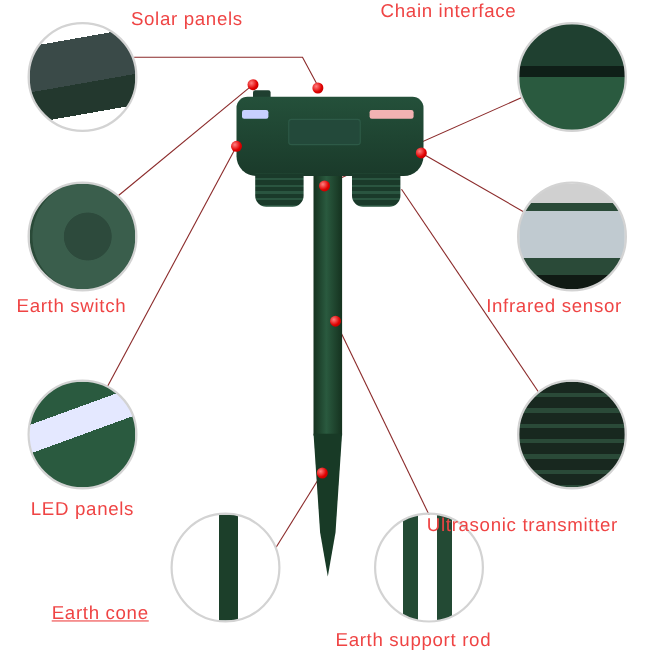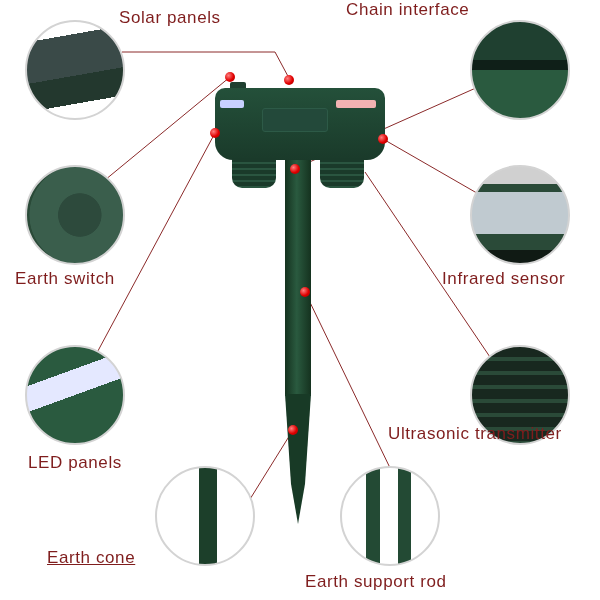--- a/index.html
+++ b/index.html
@@ -1,17 +1,17 @@
 <!DOCTYPE html>
 <html><head>
 <meta charset="utf-8">
 <style>
   html,body{margin:0;padding:0;background:#ffffff;}
   body{width:600px;height:600px;position:relative;overflow:hidden;font-family:"Liberation Sans","DejaVu Sans",sans-serif;}
-  .label{position:absolute;font-size:17px;color:#7f1d1d;letter-spacing:0.6px;white-space:nowrap;}
+  .label{position:absolute;font-size:17px;color:#ef4444;letter-spacing:0.6px;white-space:nowrap;}
   .circle{position:absolute;border-radius:50%;border:2px solid #d3d3d3;overflow:hidden;box-sizing:border-box;}
   svg.lines{position:absolute;left:0;top:0;}
   .dot{position:absolute;width:10px;height:10px;border-radius:50%;background:radial-gradient(circle at 35% 35%,#ff8080,#e00000 55%,#a00000);}
 </style>
 </head>
 <body>
 
 <svg class="lines" width="600" height="600">
   <g stroke="#8b2a2a" stroke-width="1" fill="none">
     <polyline points="122,52 275,52 290,80"></polyline>
@@ -59,15 +59,15 @@
 <div class="circle" style="left:25px;top:345px;width:100px;height:100px;background:linear-gradient(160deg,#2a5a3f 0 30%,#e4e8ff 30% 50%,#2a5a3f 50%);"></div>
 <div class="circle" style="left:470px;top:345px;width:100px;height:100px;background:repeating-linear-gradient(180deg,#18281f 0 10px,#2a4a38 10px 14px);"></div>
 <div class="circle" style="left:155px;top:466px;width:100px;height:100px;background:linear-gradient(90deg,#fff 0 44%,#1c3f2a 44% 62%,#fff 62%);"></div>
 <div class="circle" style="left:340px;top:466px;width:100px;height:100px;background:linear-gradient(90deg,#fff 0 25%,#234a34 25% 40%,#fff 40% 58%,#234a34 58% 72%,#fff 72%);"></div>
 
 <div class="label" style="left:119px;top:8px;">Solar panels</div>
 <div class="label" style="left:346px;top:0;text-align:center;">Chain interface</div>
 <div class="label" style="left:15px;top:269px;">Earth switch</div>
 <div class="label" style="left:442px;top:269px;text-align:center;">Infrared sensor</div>
 <div class="label" style="left:28px;top:453px;">LED panels</div>
-<div class="label" style="left:388px;top:424px;">Ultrasonic transmitter</div>
+<div class="label" style="left:388px;top:468px;">Ultrasonic transmitter</div>
 <div class="label" style="left:47px;top:548px;text-decoration:underline;">Earth cone</div>
 <div class="label" style="left:305px;top:572px;">Earth support rod</div>
 
 </body></html>

